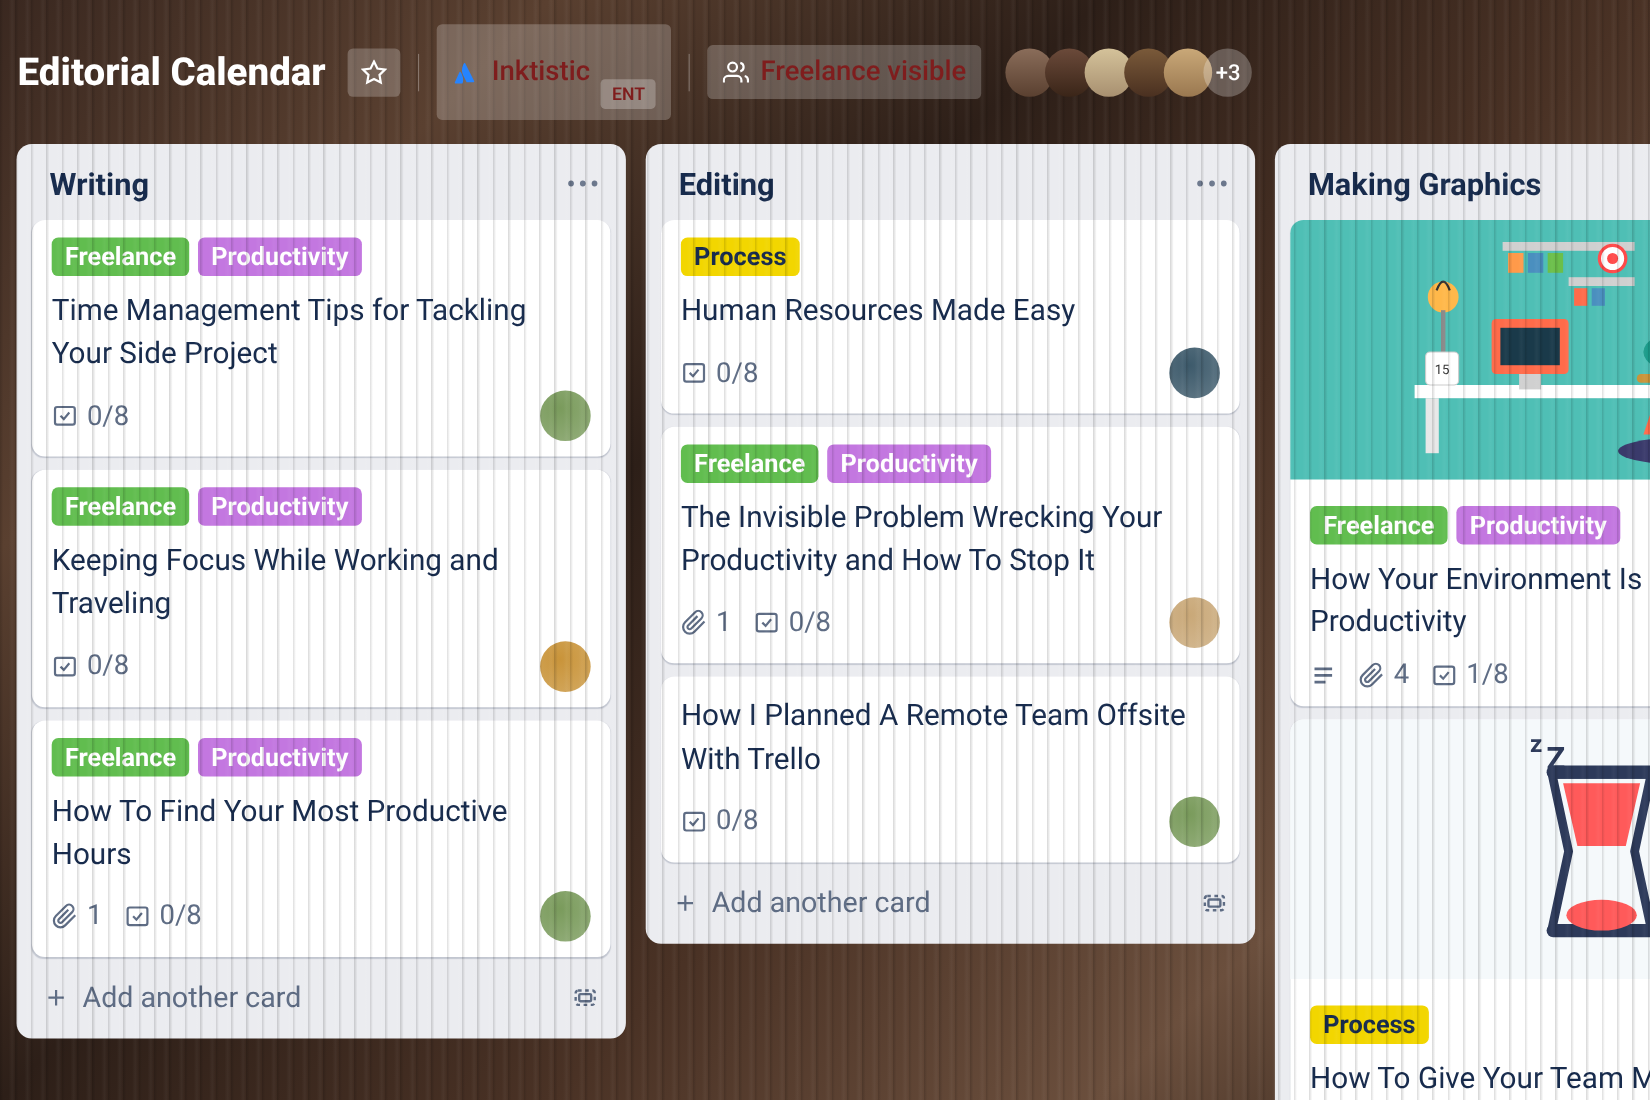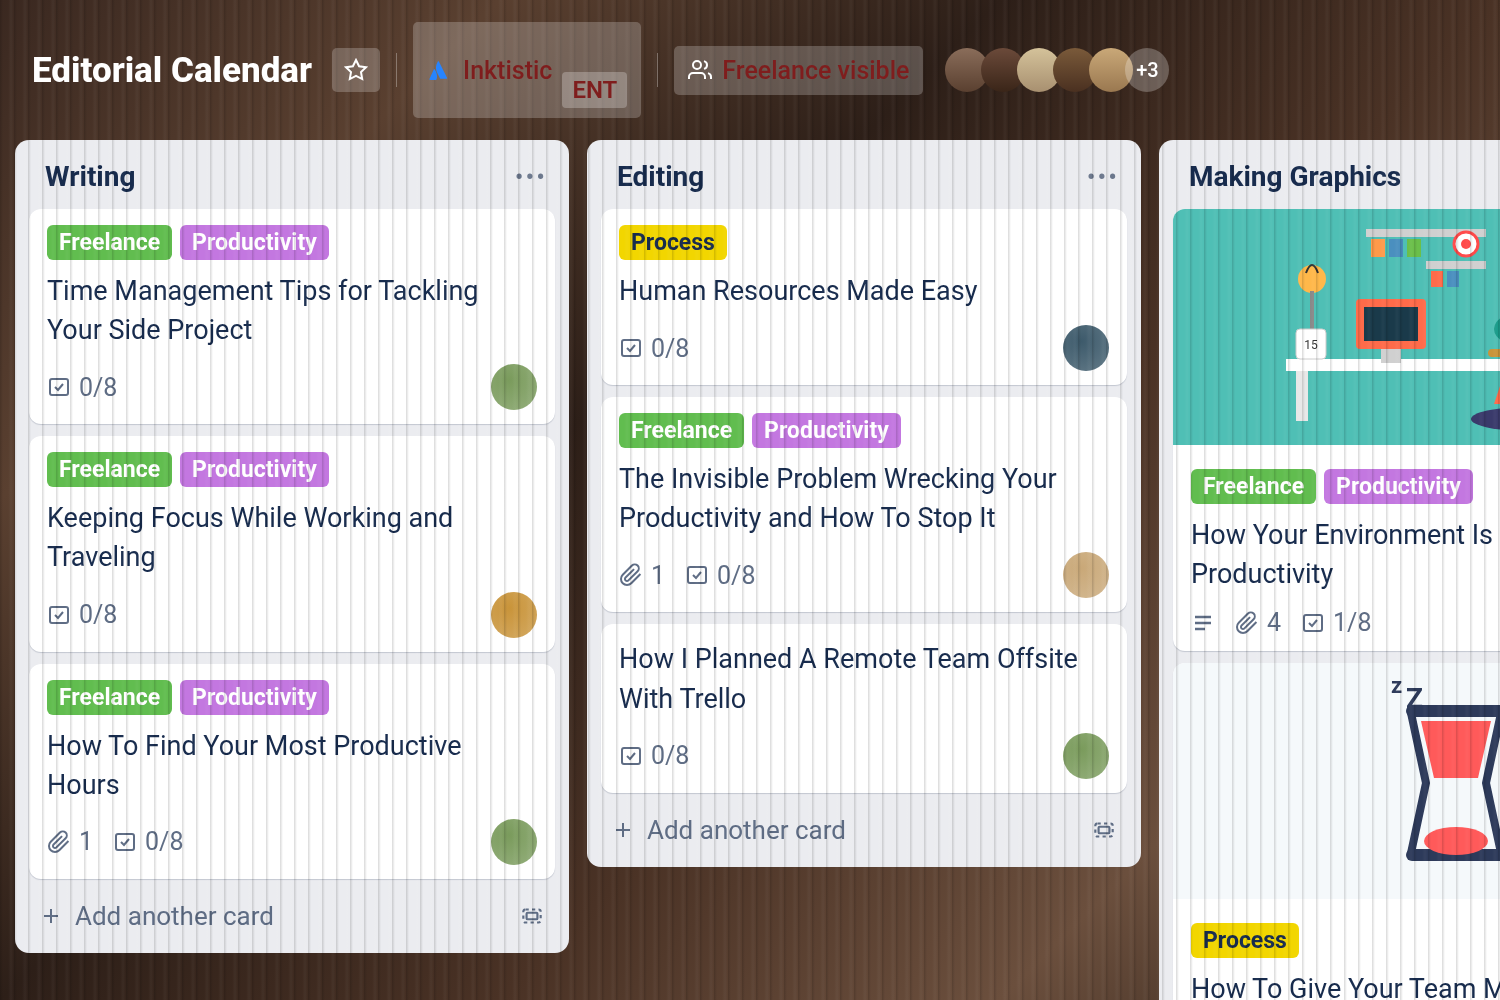--- a/index.html
+++ b/index.html
@@ -15,21 +15,21 @@
 body::before {
   content: '';
   position: absolute;
   inset: 0;
   background: repeating-linear-gradient(90deg, rgba(0,0,0,0.15) 0px, transparent 3px, transparent 8px, rgba(255,255,255,0.04) 11px, transparent 14px);
   pointer-events: none;
 }
 .header {
   display: flex;
   align-items: center;
-  padding: 22px 32px;
+  padding: 22px 16px;
   gap: 12px;
   position: relative;
 }
 .board-title {
   font-size: 35px;
   font-weight: 800;
   color: #fff;
   margin-right: 8px;
 }
 .header-btn {
@@ -52,21 +52,21 @@
   margin: 0 4px;
 }
 .atlassian-icon {
   width: 26px;
   height: 26px;
 }
 .ent-badge {
   background: rgba(255,255,255,0.25);
   border-radius: 4px;
   padding: 4px 10px;
-  font-size: 24px;
+  font-size: 16px;
   font-weight: 600;
   margin-top: 40px;
 }
 .avatars {
   display: flex;
   align-items: center;
   margin-left: 18px;
 }
 .avatar {
   width: 44px;

